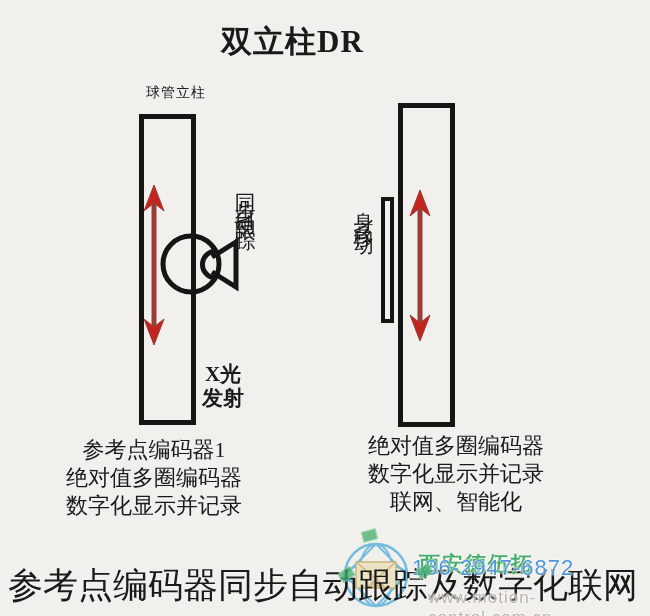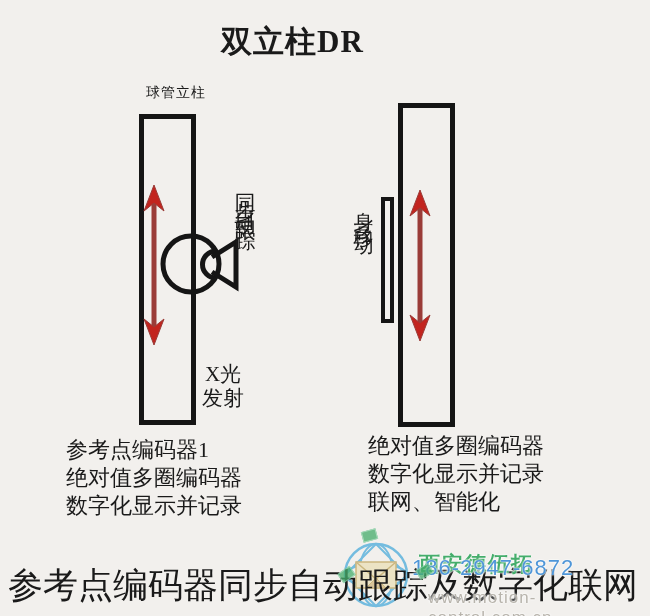--- a/index.html
+++ b/index.html
@@ -8,27 +8,27 @@
     font-family:"Liberation Serif","DejaVu Serif",serif;
     background:#ffffff;
   }
   .stage {
     position:relative; width:650px; height:616px;
     background:#f2f0ed; overflow:hidden;
     color:#151515;
   }
   .abs { position:absolute; }
   .art { position:absolute; left:0; top:0; z-index:1; }
-  .txt { position:absolute; z-index:2; color:#1a1a1a; }
+  .txt { position:absolute; z-index:2; color:#1a1a1a;text-align:center; }
   .page-title { font-size:31px; font-weight:bold; letter-spacing:1px; }
   .col-label { font-size:14px; letter-spacing:1px;margin-left:26px; }
   .v-text { writing-mode:vertical-rl; text-orientation:upright; }
   .sync-text { font-size:21px; letter-spacing:7px; }
   .height-text { font-size:20px; letter-spacing:8px; }
-  .small-block { font-size:21px; line-height:24px; text-align:center; width:54px; }
+  .small-block { font-size:21px; line-height:24px; text-align:center; width:54px;font-weight:bold; }
   .no-ruler { font-size:33px; letter-spacing:2px; }
   .enc-block { font-size:22px; line-height:28px; white-space:nowrap; }
   .footer-title {
     font-size:35px; font-weight:normal; white-space:nowrap;
     z-index:4; letter-spacing:0;
   }
   
   .wm { z-index:5; font-family:"Liberation Sans","DejaVu Sans",sans-serif; }
   .wm-globe { z-index:3; }
   .wm-company { font-size:21px; font-weight:bold; color:#45ad6b;

